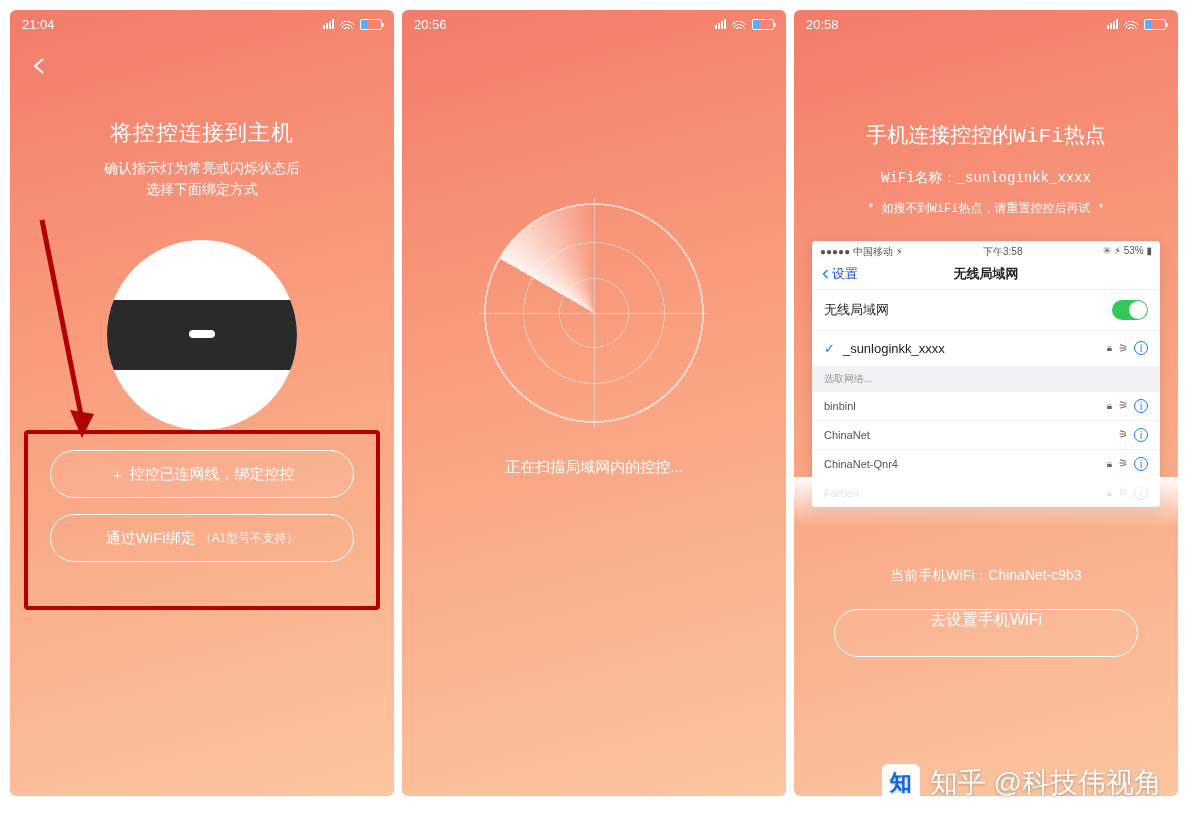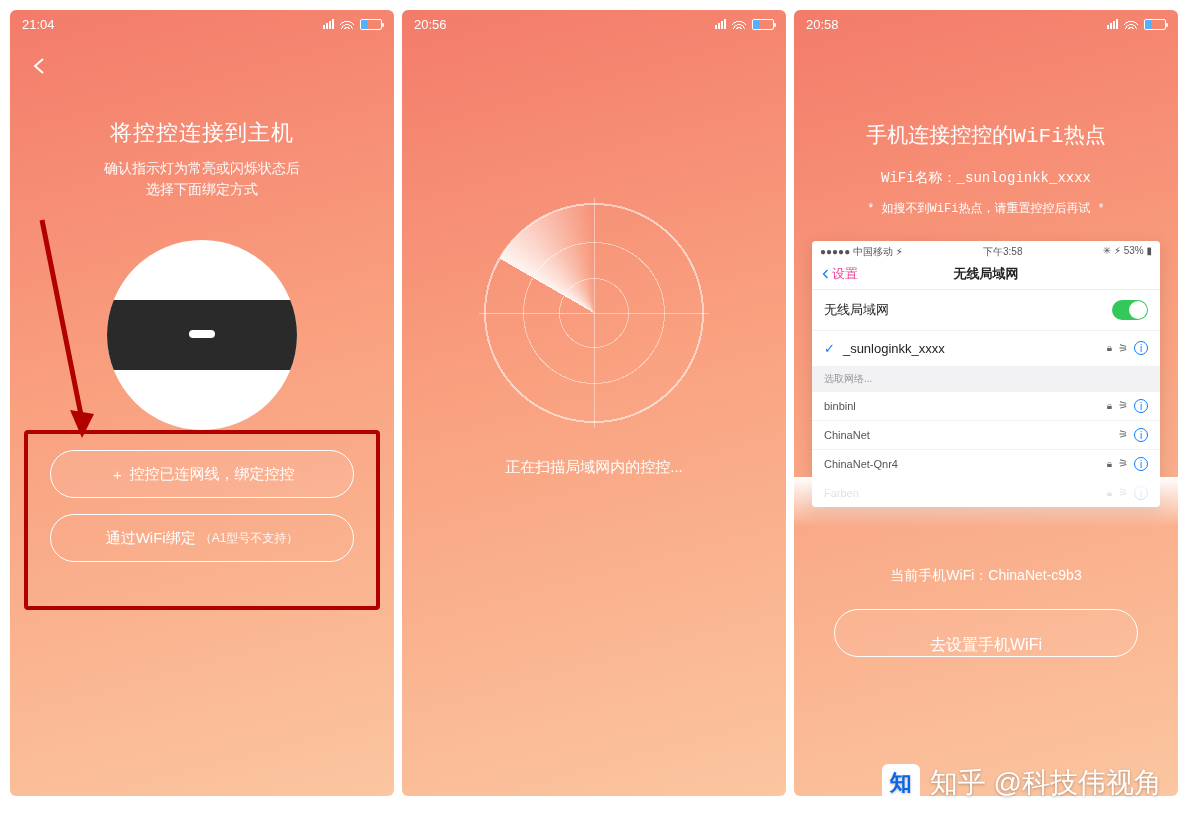--- a/index.html
+++ b/index.html
@@ -95,39 +95,39 @@
   .s3-lines { text-align:center; margin-top:80px; font-size:14px; line-height:1.8;font-family:Liberation Mono, monospace; }
   .s3-lines h1 { font-size:21px; font-weight:500; margin-bottom:10px; }
   .s3-note { font-size:12px; margin-top:8px; }
 
   .ios-card {
     margin:20px 18px 0; background:#fff; color:#222; border-radius:4px;
     box-shadow:0 4px 16px rgba(0,0,0,.12); font-size:13px; overflow:hidden;
   }
   .ios-head { display:flex; justify-content:space-between; padding:4px 8px 2px; font-size:10px; color:#555;}
   .ios-nav { display:flex; align-items:center; padding:4px 8px 6px; border-bottom:1px solid #eee; position:relative;}
-  .ios-nav .back { color:#ec4899; font-size:13px; display:flex; align-items:center;justify-content:space-between; }
+  .ios-nav .back { color:#1d4ed8; font-size:13px; display:flex; align-items:center;justify-content:space-between; }
   .ios-nav .ctr { position:absolute; left:0; right:0; text-align:center; font-size:13px; font-weight:600;}
   .ios-row { display:flex; align-items:center; justify-content:space-between; padding:10px 12px; background:#fff; }
   .ios-row + .ios-row { border-top:1px solid #f1f1f1;}
   .ios-switch { width:36px; height:20px; border-radius:10px; background:#34c759; position:relative;}
   .ios-switch::after{content:"";position:absolute;right:1px;top:1px;width:18px;height:18px;background:#fff;border-radius:50%;}
   .ios-check { color:#0a7aff; margin-right:8px; }
   .ios-row .meta { display:flex; gap:6px; align-items:center; color:#666; }
   .ios-row .meta .info { color:#0a7aff; border:1px solid #0a7aff; border-radius:50%; width:14px;height:14px; font-size:10px; line-height:13px; text-align:center;}
   .lock-ic{font-size:10px;}
   .wifi-sm{font-size:11px;}
   .ios-section { background:#f2f2f4; font-size:10px; color:#999; padding:6px 12px;}
   .ios-list .ios-row { padding:7px 12px; font-size:11px; color:#555;}
   .ios-fade { height:50px; background:linear-gradient(#fff, rgba(255,255,255,0)); margin-top:-30px; position:relative;}
 
   .current-wifi { text-align:center; margin-top:40px; font-size:14px; }
   .goto-btn {
     margin:24px 40px 0; height:48px; border:1.5px solid #fff; border-radius:24px;
-    display:flex; align-items:flex-end; justify-content:center; font-size:16px;
+    display:flex; align-items:flex-start; justify-content:center; font-size:16px;
     background:rgba(255,255,255,.05); cursor:pointer;
   }
 
   .watermark {
     position:absolute; right:30px; bottom:18px; color:#fff;
     display:flex; align-items:center; gap:10px; font-size:28px;
     text-shadow:0 1px 3px rgba(0,0,0,.3);
   }
   .watermark .zh-logo {
     width:38px;height:38px;background:#fff;color:#0a66e6;border-radius:6px;

